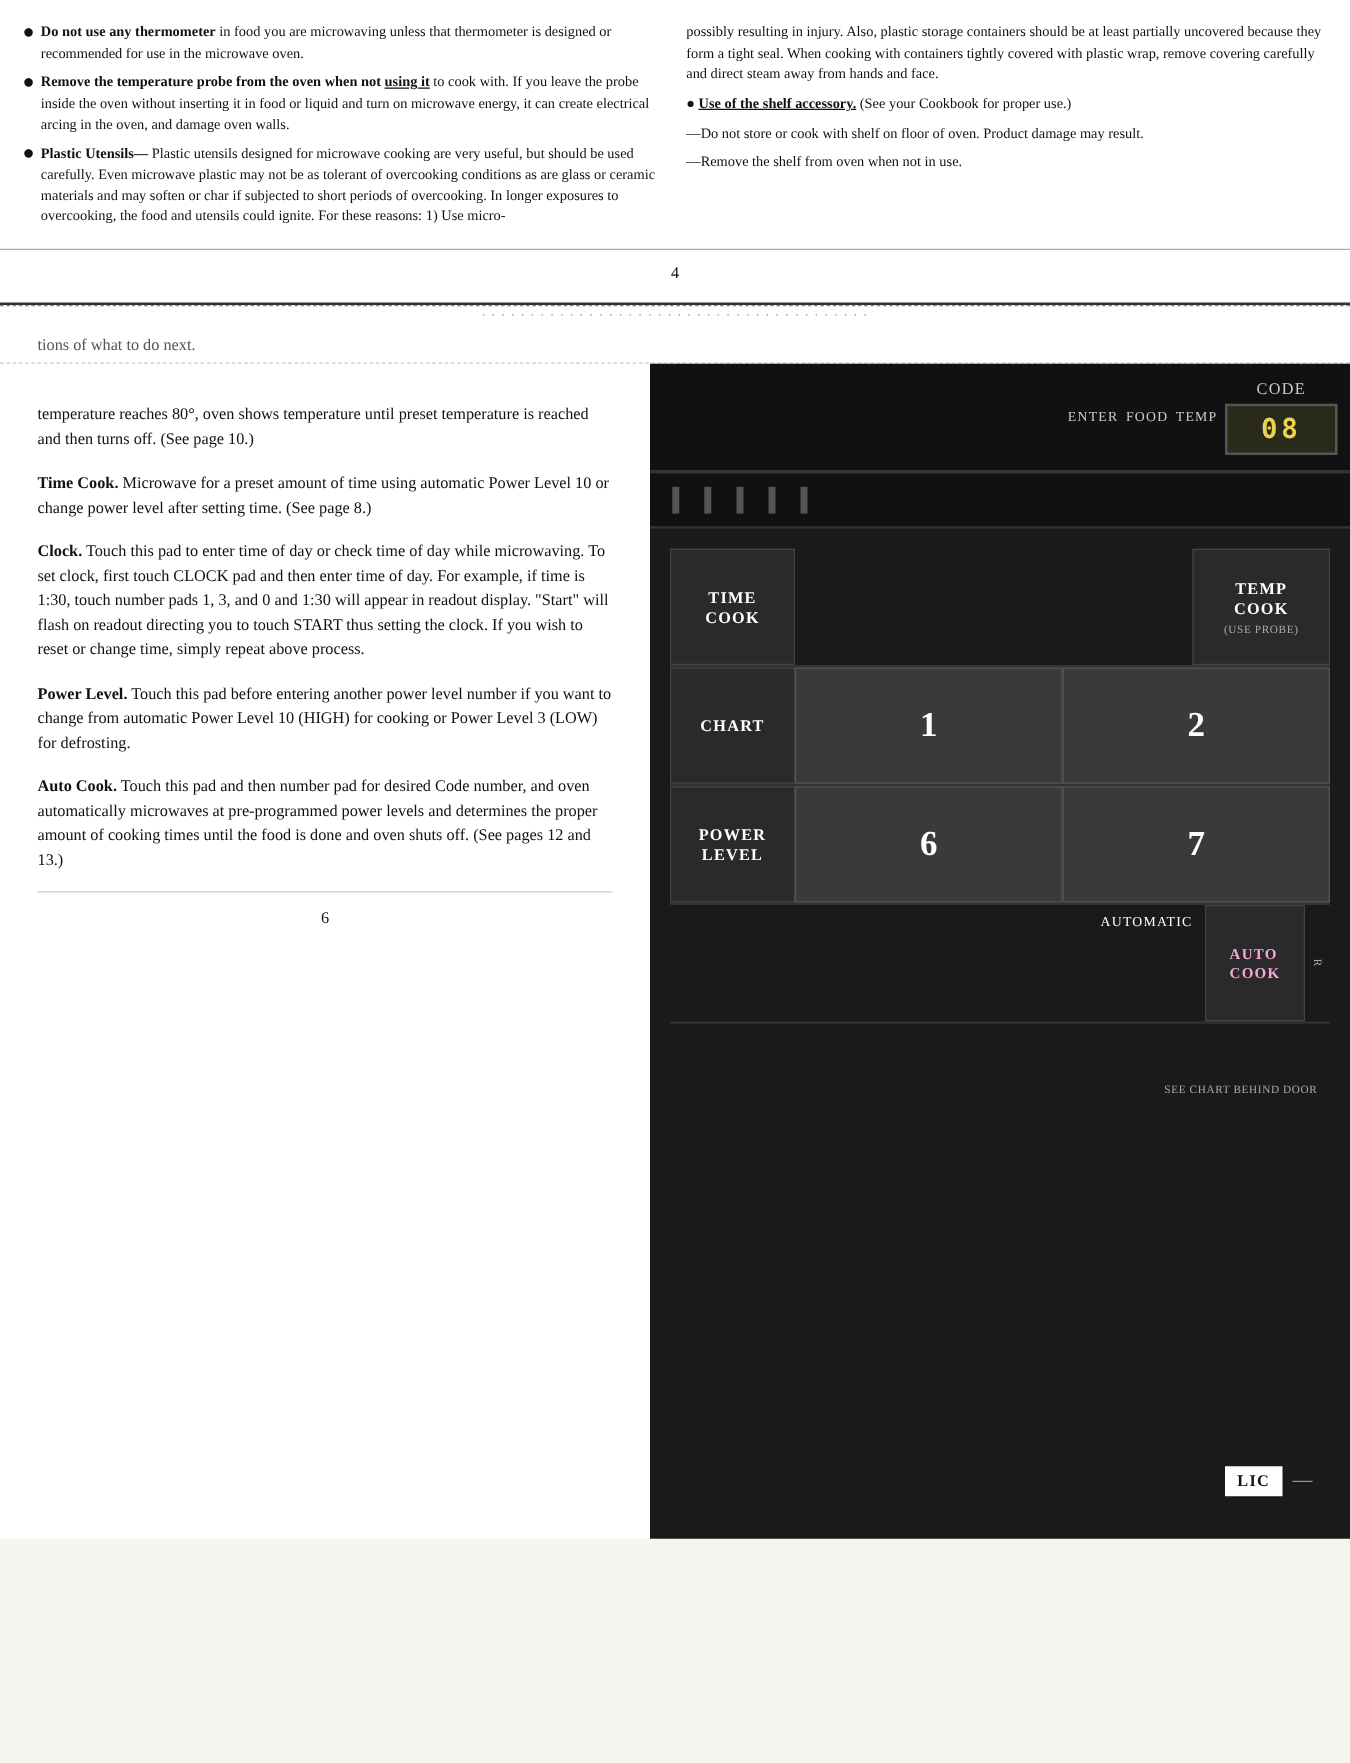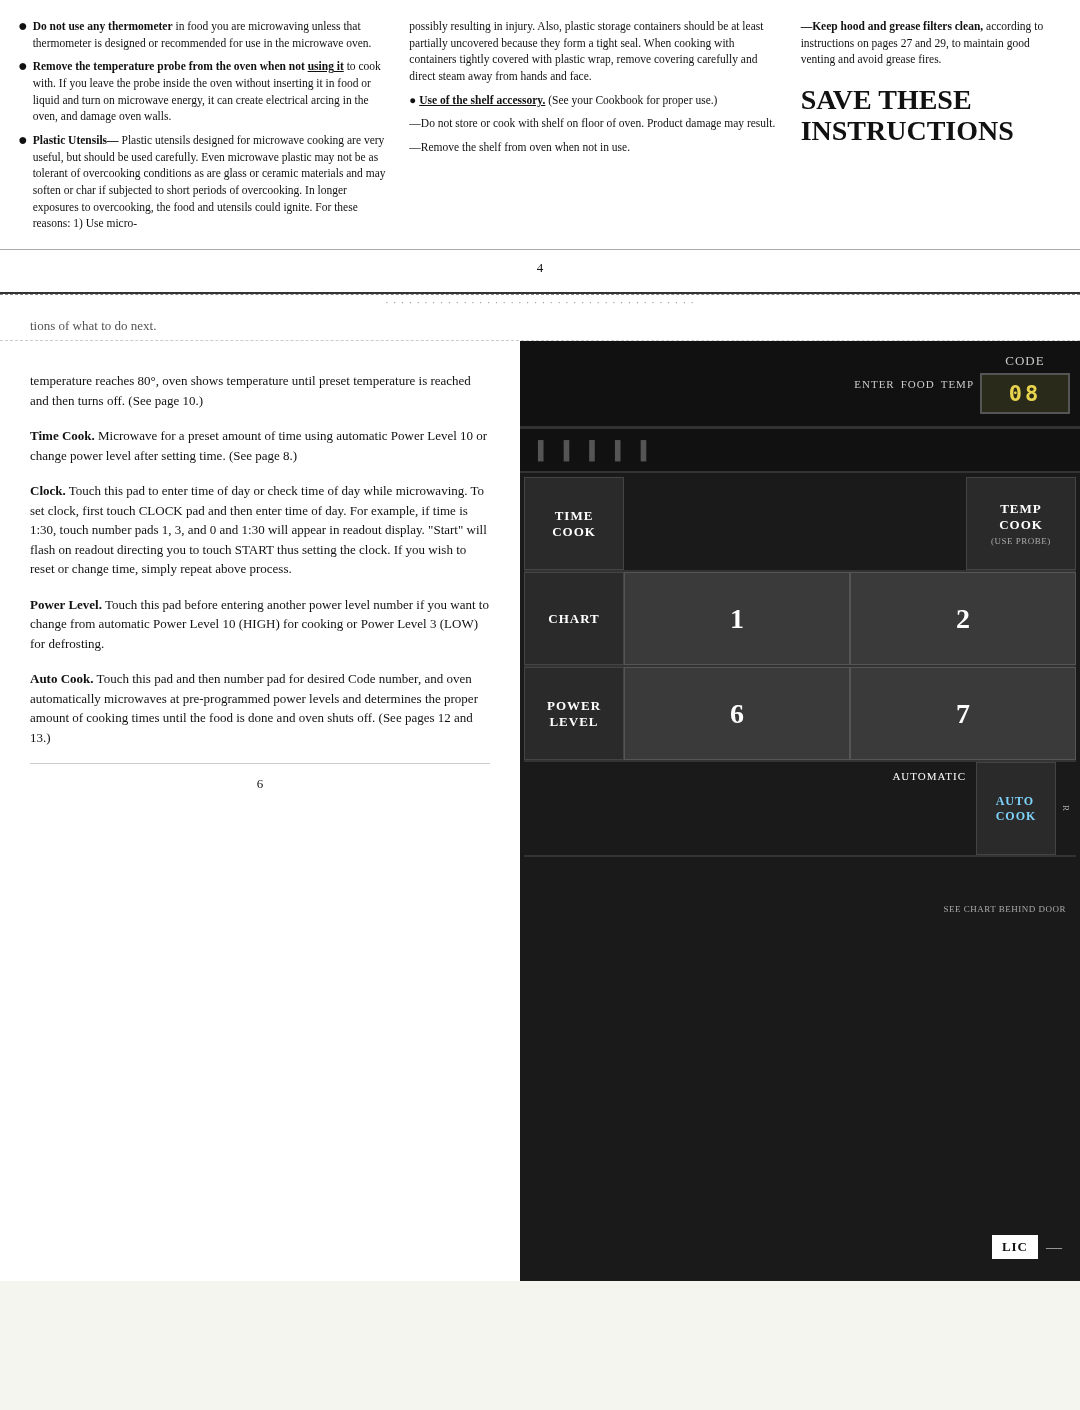--- a/index.html
+++ b/index.html
@@ -183,21 +183,21 @@
       padding: 0 10px;
       border-bottom: 2px solid #333;
       gap: 3px;
     }
 
     
     .button-section {
       flex: 1;
       display: flex;
       flex-direction: column;
-      padding: 4px;
+      padding: 16px;
     }
 
     .button-row {
       display: flex;
       align-items: stretch;
       border-bottom: 2px solid #333;
       min-height: 95px;
     }
 
     .panel-button {
@@ -262,21 +262,21 @@
       letter-spacing: 1px;
     }
 
     .auto-cook-btn {
       display: flex;
       flex-direction: column;
       align-items: center;
       justify-content: center;
       background: #2a2a2a;
       border: 1px solid #444;
-      color: #7dd3fc;
+      color: #f9a8d4;
       font-size: 12px;
       font-weight: bold;
       letter-spacing: 1px;
       padding: 8px 12px;
       cursor: pointer;
       min-width: 80px;
       height: 100%;
     }
 
     .see-chart {
@@ -355,24 +355,20 @@
       </div>
     </div>
 
     <div class="col">
       <p>possibly resulting in injury. Also, plastic storage containers should be at least partially uncovered because they form a tight seal. When cooking with containers tightly covered with plastic wrap, remove covering carefully and direct steam away from hands and face.</p>
       <p>● <span class="bold underline">Use of the shelf accessory.</span> (See your Cookbook for proper use.)</p>
       <p>—Do not store or cook with shelf on floor of oven. Product damage may result.</p>
       <p>—Remove the shelf from oven when not in use.</p>
     </div>
 
-    <div class="col col-right-last">
-      <p><span class="bold">—Keep hood and grease filters clean,</span> according to instructions on pages 27 and 29, to maintain good venting and avoid grease fires.</p>
-      <div class="save-these">SAVE THESE<br>INSTRUCTIONS</div>
-    </div>
   </div>
   <div class="page-number-top">4</div>
 </div>
 
 <div class="bottom-section">
   <div class="cut-line"></div>
   <div class="cut-line-text">· · · · · · · · · · · · · · · · · · · · · · · · · · · · · · · · · · · · · · · ·</div>
 
   <div class="partial-text">tions of what to do next.</div>
 

